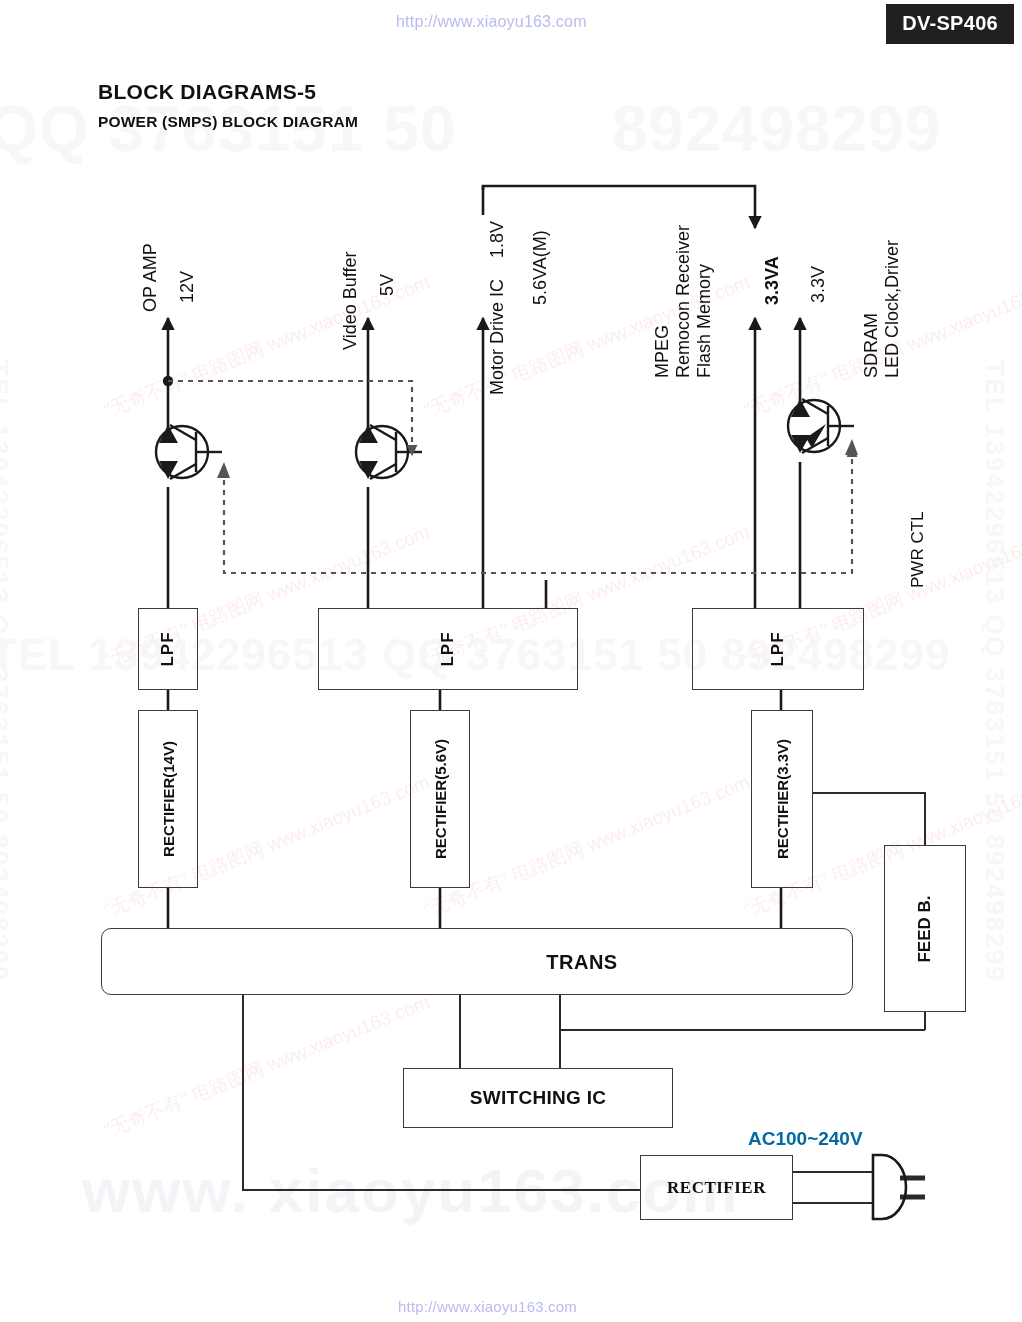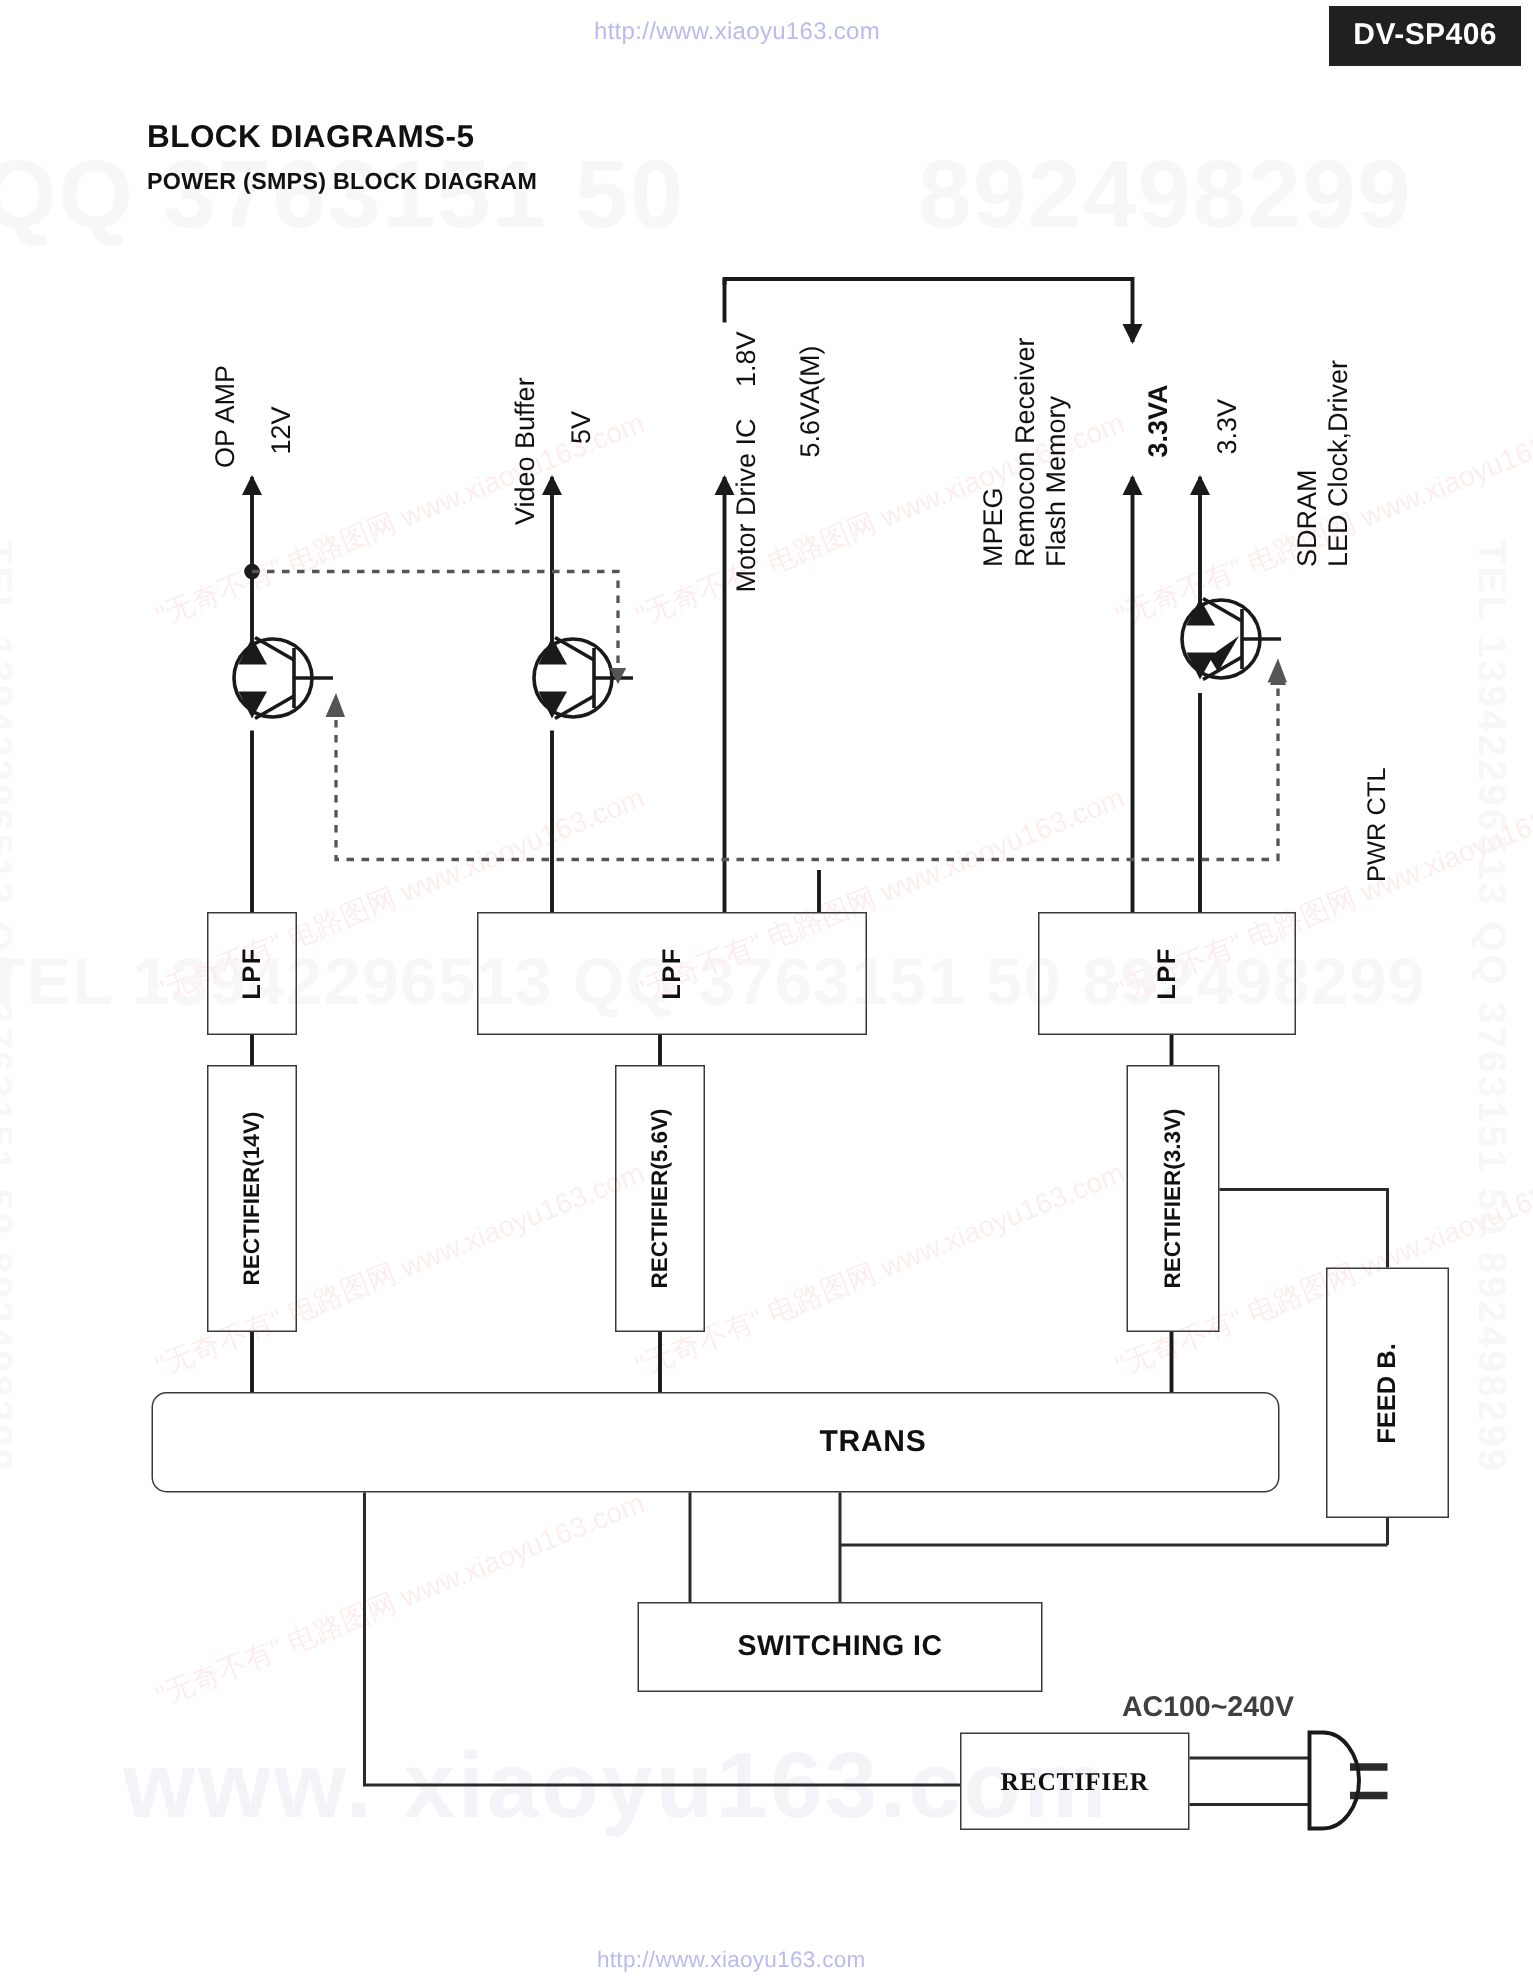--- a/index.html
+++ b/index.html
@@ -37,21 +37,21 @@
   .boxlabel{position:absolute;font-weight:bold;color:#111;white-space:nowrap;
       left:50%;top:50%;}
   .vlabel{transform:translate(-50%,-50%) rotate(-90deg);}
   .hlabel{transform:translate(-50%,-50%);}
 
   
   .rot{position:absolute;transform-origin:0 0;transform:rotate(-90deg);
        white-space:nowrap;color:#111;font-size:17px;}
   .rotb{font-weight:bold;}
 
-  .htxt{position:absolute;white-space:nowrap;color:#404040;}
+  .htxt{position:absolute;white-space:nowrap;color:#0369a1;}
 </style>
 </head>
 <body>
 
 <div class="wm wm-big" style="left:-12px;top:92px;">QQ 3763151 50</div>
 <div class="wm wm-big" style="left:612px;top:92px;">892498299</div>
 <div class="wm wm-big" style="left:-10px;top:630px;font-size:44px;">TEL 13942296513   QQ 3763151 50   892498299</div>
 <div class="wm wm-side" style="left:14px;top:360px;transform-origin:0 0;transform:rotate(90deg);">TEL 13942296513 QQ 3763151 50 892498299</div>
 <div class="wm wm-side" style="left:1010px;top:360px;transform-origin:0 0;transform:rotate(90deg);">TEL 13942296513 QQ 3763151 50 892498299</div>
 <div class="wm-bottom" style="left:82px;top:1155px;">www. xiaoyu163.com</div>
@@ -202,21 +202,21 @@
 </div>
 
 <div class="box" style="left:884px;top:845px;width:82px;height:167px;">
   <div class="boxlabel vlabel" style="font-size:17px;">FEED B.</div>
 </div>
 
 <div class="box" style="left:101px;top:928px;width:752px;height:67px;border-radius:10px;">
   <div class="boxlabel hlabel" style="font-size:20px;letter-spacing:.5px;left:64%;">TRANS</div>
 </div>
 
-<div class="box" style="left:425px;top:1068px;width:270px;height:60px;text-align:center;">
+<div class="box" style="left:403px;top:1068px;width:270px;height:60px;text-align:center;">
   <div class="boxlabel hlabel" style="font-size:19px;letter-spacing:.3px;">SWITCHING IC</div>
 </div>
 
 <div class="box" style="left:640px;top:1155px;width:153px;height:65px;">
   <div class="boxlabel hlabel" style="font-size:17px;font-family:'Liberation Serif',serif;letter-spacing:.5px;">RECTIFIER</div>
 </div>
 
 <div class="rot" style="left:140px;top:312px;font-size:18px;">OP AMP</div>
 <div class="rot" style="left:177px;top:303px;font-size:18px;">12V</div>
 

